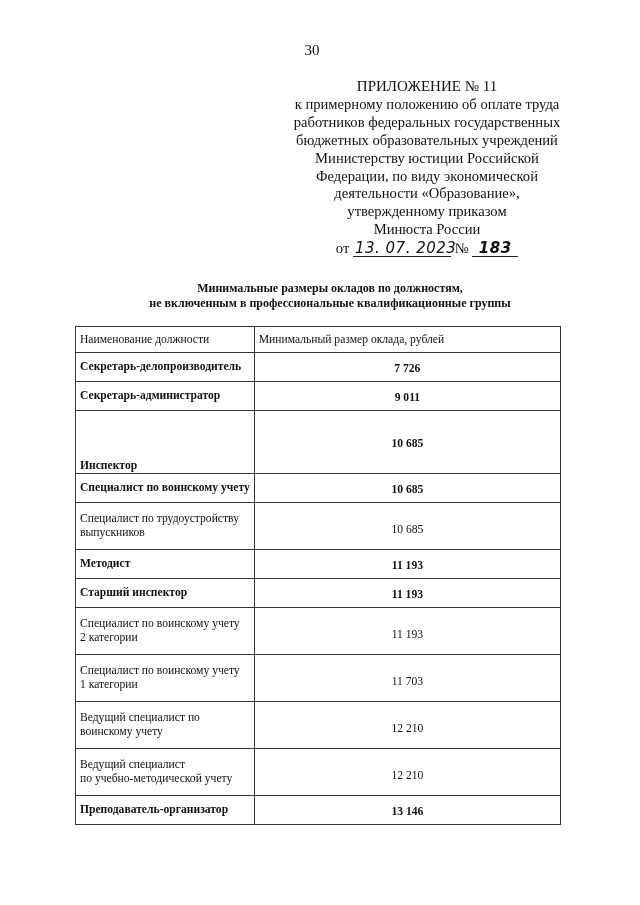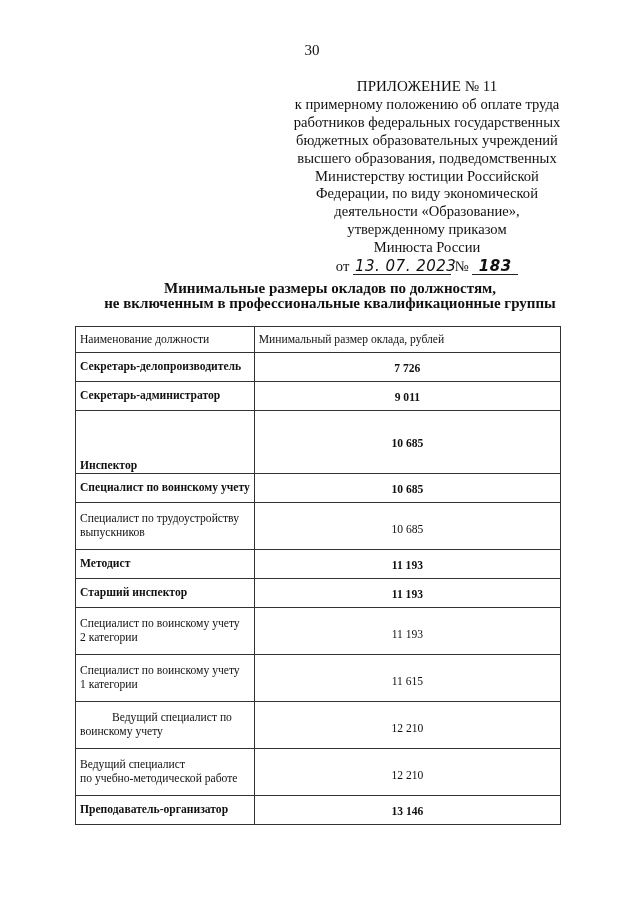--- a/index.html
+++ b/index.html
@@ -59,21 +59,21 @@
     .hw-date { width: 94px; text-align: center; }
     .hw-num { width: 42px; text-align: center; font-weight: bold; }
 
     .table-heading {
       position: absolute;
       left: 0;
       width: 640px;
       top: 281px;
       text-align: center;
       font-weight: bold;
-      font-size: 15px;
+      font-size: 12px;
       line-height: 14.5px;
       padding-left: 20px;
       box-sizing: border-box;
     }
     .table-heading span { display: block; white-space: nowrap; }
 
     table.salary-table {
       position: absolute;
       left: 75px;
       top: 326px;
@@ -103,21 +103,20 @@
 </head>
 <body>
 
 <div class="page-number">30</div>
 
 <div class="appendix-block">
   <span class="line appendix-title">ПРИЛОЖЕНИЕ № 11</span>
   <span class="line">к примерному положению об оплате труда</span>
   <span class="line">работников федеральных государственных</span>
   <span class="line">бюджетных образовательных учреждений</span>
-  <span class="line">высшего образования, подведомственных</span>
   <span class="line">Министерству юстиции Российской</span>
   <span class="line">Федерации, по виду экономической</span>
   <span class="line">деятельности «Образование»,</span>
   <span class="line">утвержденному приказом</span>
   <span class="line">Минюста России</span>
   <span class="order-line">
     <span>от</span>
     <span class="handwritten hw-date">13. 07. 2023</span>
     <span>№</span>
     <span class="handwritten hw-num">183</span>
@@ -185,33 +184,33 @@
           <span style="display: block; white-space: nowrap;">Специалист по воинскому учету</span>
           <span style="display: block; white-space: nowrap;">2 категории</span>
         </td>
         <td class="col-value">11 193</td>
       </tr>
       <tr class="double">
         <td class="col-name">
           <span style="display: block; white-space: nowrap;">Специалист по воинскому учету</span>
           <span style="display: block; white-space: nowrap;">1 категории</span>
         </td>
-        <td class="col-value">11 615</td>
-      </tr>
-      <tr class="double">
-        <td class="col-name">
-          <span style="display: block; white-space: nowrap; margin-left: 32px;">Ведущий специалист по</span>
+        <td class="col-value">11 703</td>
+      </tr>
+      <tr class="double">
+        <td class="col-name">
+          <span style="display: block; white-space: nowrap;">Ведущий специалист по</span>
           <span style="display: block; white-space: nowrap;">воинскому учету</span>
         </td>
         <td class="col-value">12 210</td>
       </tr>
       <tr class="double">
         <td class="col-name">
           <span style="display: block; white-space: nowrap;">Ведущий специалист</span>
-          <span style="display: block; white-space: nowrap;">по учебно-методической работе</span>
+          <span style="display: block; white-space: nowrap;">по учебно-методической учету</span>
         </td>
         <td class="col-value">12 210</td>
       </tr>
       <tr class="single">
         <td class="col-name">
           <span style="display: block; white-space: nowrap;">Преподаватель-организатор</span>
         </td>
         <td class="col-value">13 146</td>
       </tr>
     </tbody>

